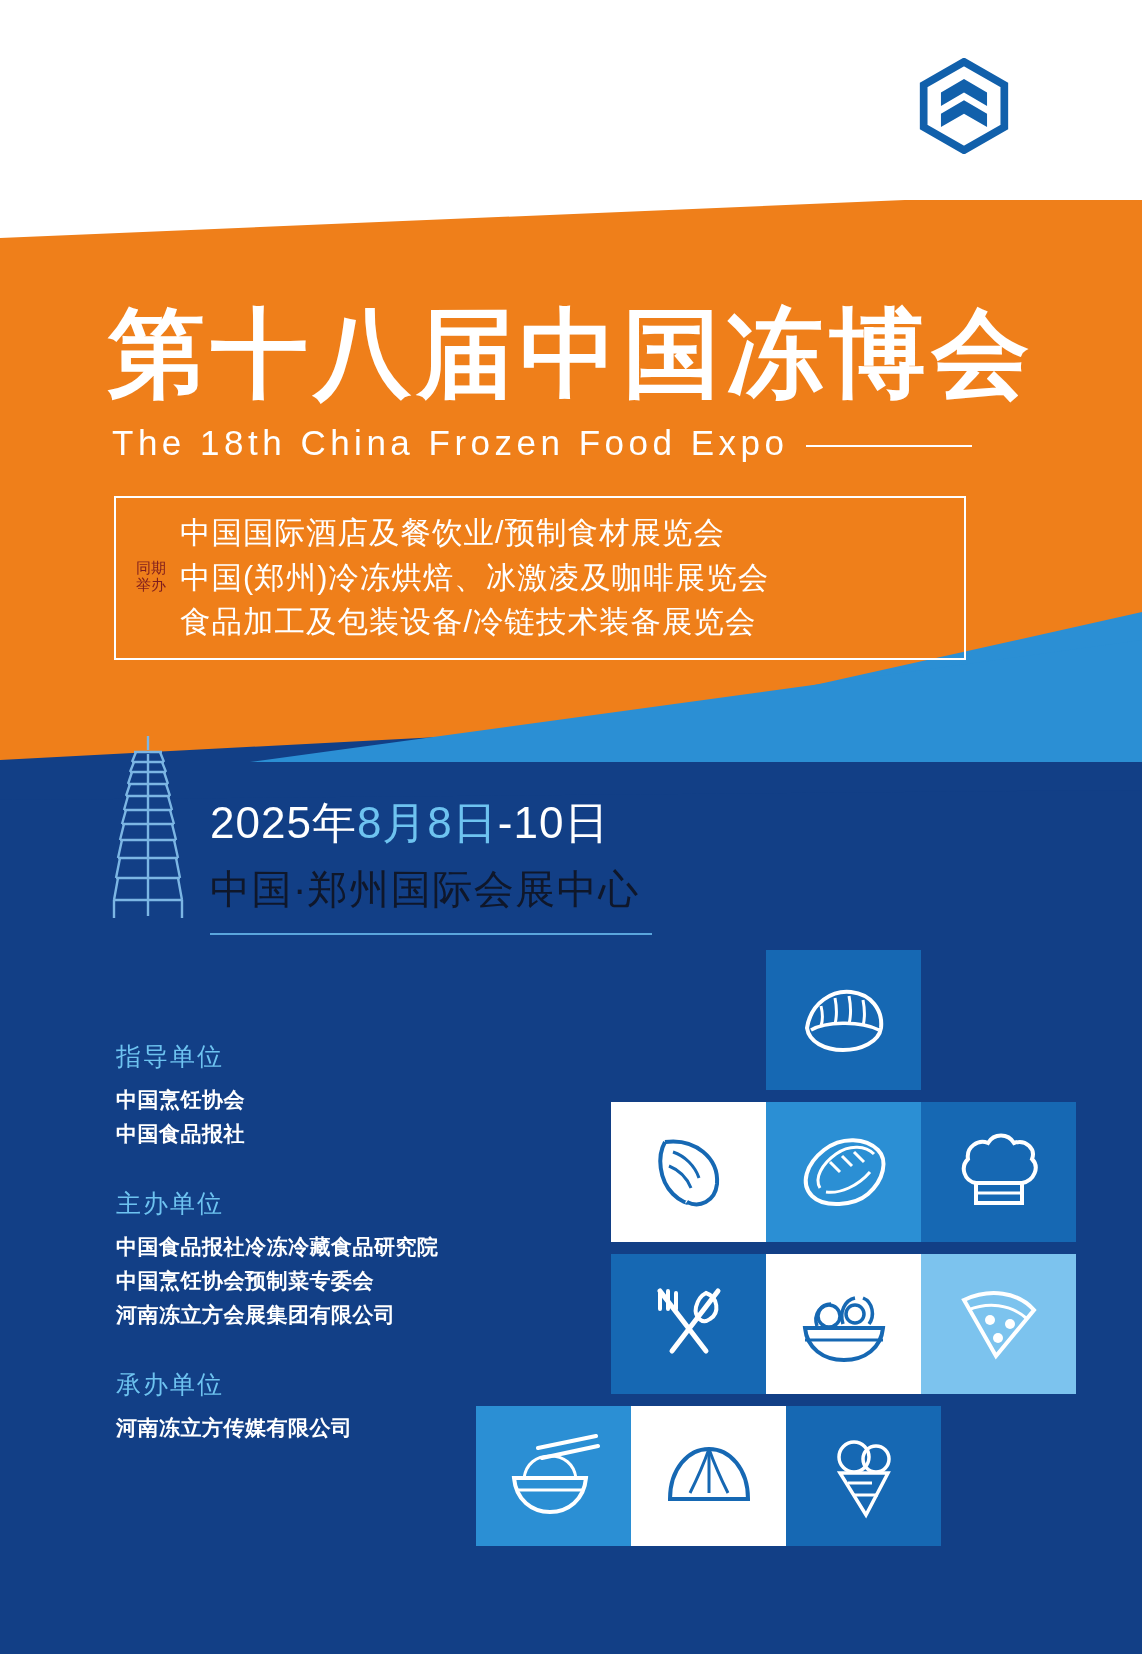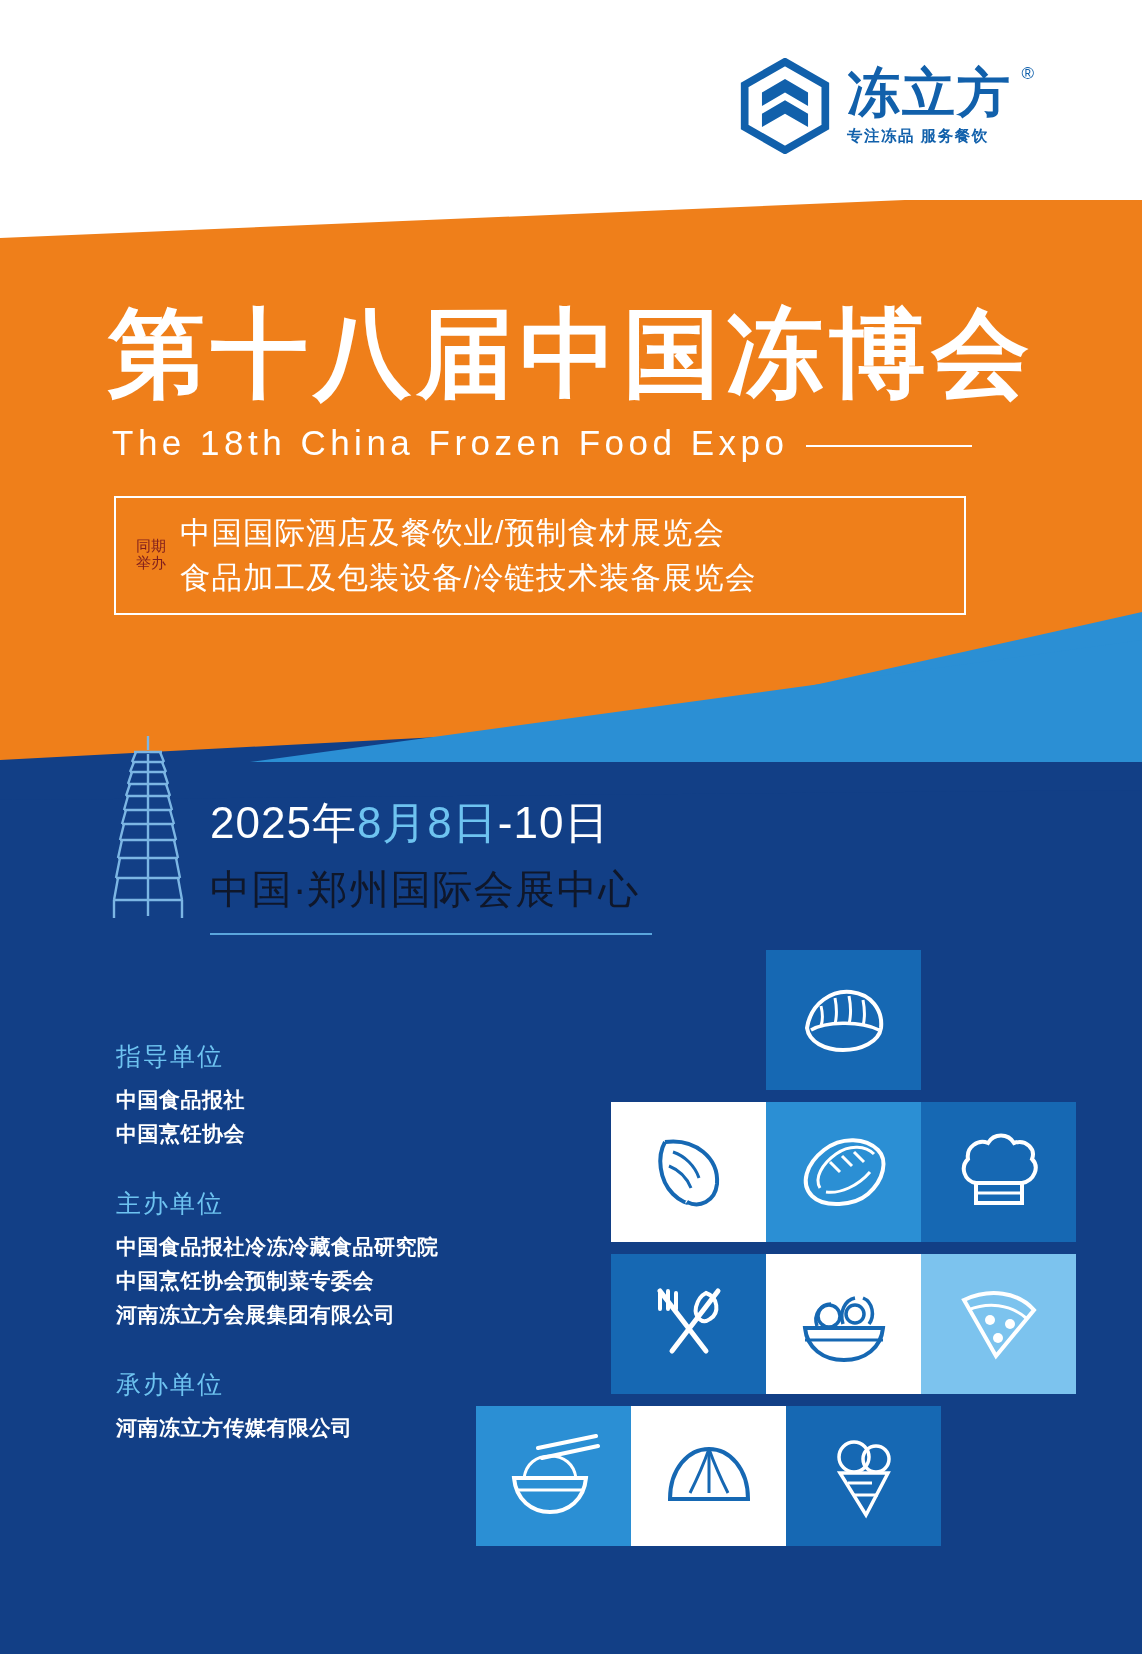--- a/index.html
+++ b/index.html
@@ -242,39 +242,35 @@
     <polygon points="0,0 1142,0 1142,190 0,238" fill="#ffffff"></polygon>
   </svg>
 
   <div class="top-band">
     <div class="logo-wrap">
       <svg class="logo-mark" viewBox="0 0 100 100">
         <path d="M50 4 L92 28 L92 72 L50 96 L8 72 L8 28 Z" fill="none" stroke="#1160ab" stroke-width="8"></path>
         <path d="M50 22 L74 36 L74 50 L50 36 L26 50 L26 36 Z" fill="#1160ab"></path>
         <path d="M26 58 L50 44 L74 58 L74 72 L50 58 L26 72 Z" fill="#1160ab"></path>
       </svg>
-      <div class="logo-text-block">
-        <div class="logo-name">冻立方</div>
-        <div class="logo-reg">®</div>
-        <div class="logo-slogan">专注冻品  服务餐饮</div>
-      </div>
     </div>
   </div>
 
   <div class="title-zone">
     <h1 class="main-title">第十八届中国冻博会</h1>
     <div class="sub-title-row">
       <div class="sub-title">The 18th China Frozen Food Expo</div>
       <div class="sub-title-rule"></div>
     </div>
 
     <div class="concurrent-box">
       <div class="concurrent-tag">同期举办</div>
       <div class="concurrent-lines">
         <div class="concurrent-line">中国国际酒店及餐饮业/预制食材展览会</div>
+        <div class="concurrent-line">中国(郑州)冷冻烘焙、冰激凌及咖啡展览会</div>
         <div class="concurrent-line">食品加工及包装设备/冷链技术装备展览会</div>
       </div>
     </div>
   </div>
 
   <svg style="position:absolute;left:108px;top:730px;width:80px;height:190px;z-index:7;" viewBox="0 0 80 190">
     <g fill="none" stroke="#7cb6e4" stroke-width="2.4">
       <path d="M40 6 L40 20"></path>
       <path d="M26 22 H54 M24 32 H56 M22 42 H58 M20 54 H60 M18 66 H62 M16 80 H64 M14 94 H66 M12 110 H68 M10 128 H70 M8 148 H72 M6 170 H74"></path>
       <path d="M28 22 L24 32 M52 22 L56 32"></path>
@@ -296,22 +292,22 @@
     <div class="date-line">
       <span>2025年</span><span class="hl">8月8日</span><span>-10日</span>
     </div>
     <div class="venue-line">中国·郑州国际会展中心</div>
     <div class="date-rule"></div>
   </div>
 
   <div class="orgs">
     <div class="org-group">
       <div class="org-head">指导单位</div>
+      <div class="org-item">中国烹饪协会</div>
       <div class="org-item">中国食品报社</div>
-      <div class="org-item">中国烹饪协会</div>
     </div>
     <div class="org-group">
       <div class="org-head">主办单位</div>
       <div class="org-item">中国食品报社冷冻冷藏食品研究院</div>
       <div class="org-item">中国烹饪协会预制菜专委会</div>
       <div class="org-item">河南冻立方会展集团有限公司</div>
     </div>
     <div class="org-group">
       <div class="org-head">承办单位</div>
       <div class="org-item">河南冻立方传媒有限公司</div>

